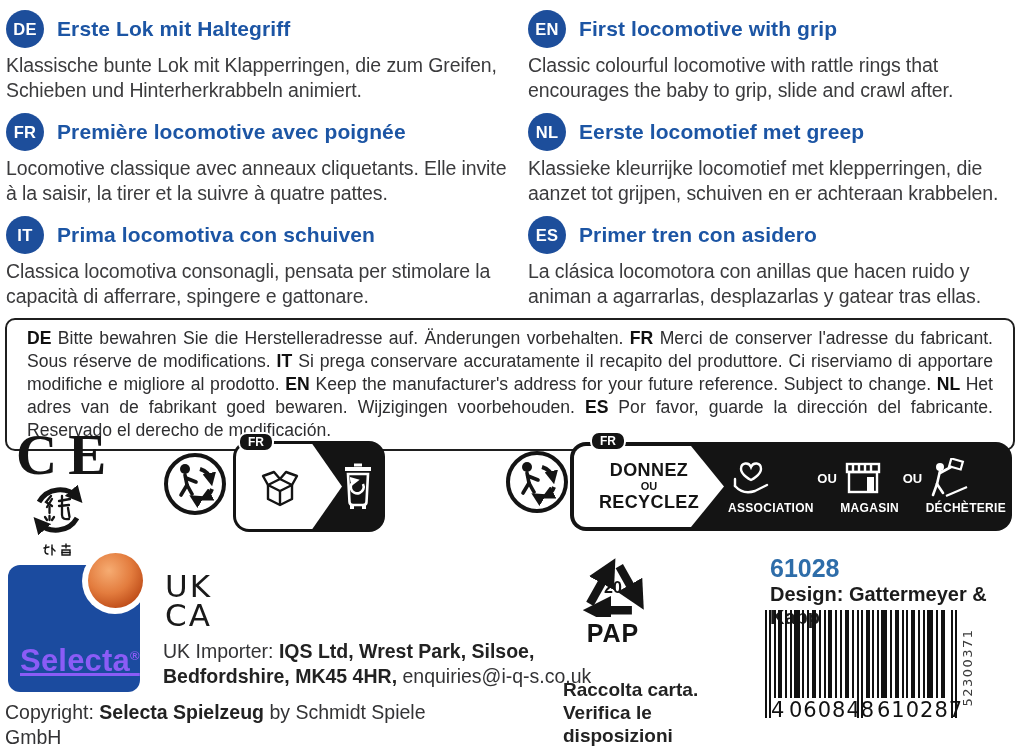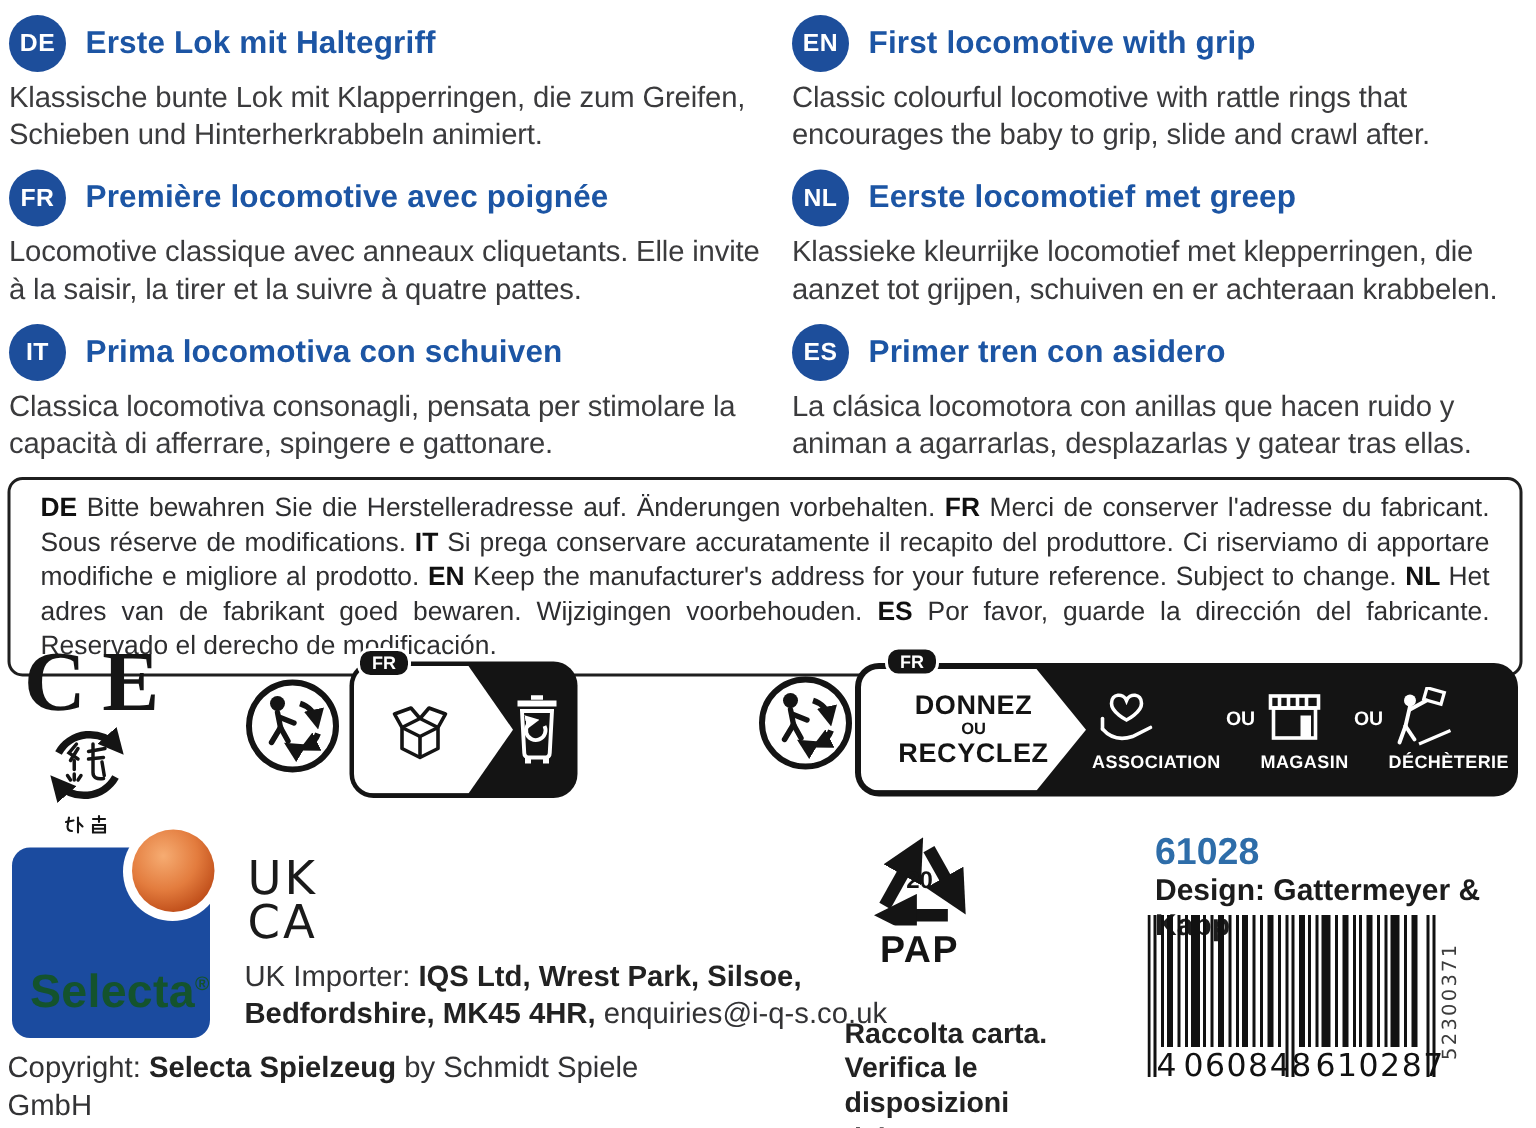--- a/index.html
+++ b/index.html
@@ -41,21 +41,21 @@
   .don-items{position:absolute;left:158px;top:0;right:6px;height:100%;display:flex;
              align-items:center;justify-content:space-between;}
   .don-col{display:flex;flex-direction:column;align-items:flex-start;}
   .don-col .lbl{color:#fff;font-size:12px;font-weight:bold;letter-spacing:.3px;margin-top:3px;white-space:nowrap;}
   .don-ou{color:#fff;font-size:13px;font-weight:bold;margin-top:-16px;}
 
   .adresses{font-size:17px;font-weight:bold;color:#111;text-align:right;}
 
   
   .logo-box{background:#1b4b9f;border-radius:12px;}
-  .logo-text{color:#14532d;font-weight:bold;font-size:31px;letter-spacing:.2px;}
+  .logo-text{color:#8b5cf6;font-weight:bold;font-size:31px;letter-spacing:.2px;text-decoration:underline;}
   .logo-text sup{font-size:13px;}
   .ball{border-radius:50%;background:radial-gradient(circle at 38% 32%,#f6ac72 0%,#e37c3e 45%,#c2511c 75%,#a43c10 100%);}
   .ball-notch{border-radius:50%;background:#fff;}
 
   .ukca{font-size:31px;font-weight:normal;color:#1a1a1a;line-height:.92;letter-spacing:2px;
         font-family:"DejaVu Sans",sans-serif;}
 
   .txt20{font-size:19.5px;color:#333335;line-height:1.28;}
   .b{font-weight:bold;color:#222;}
 

